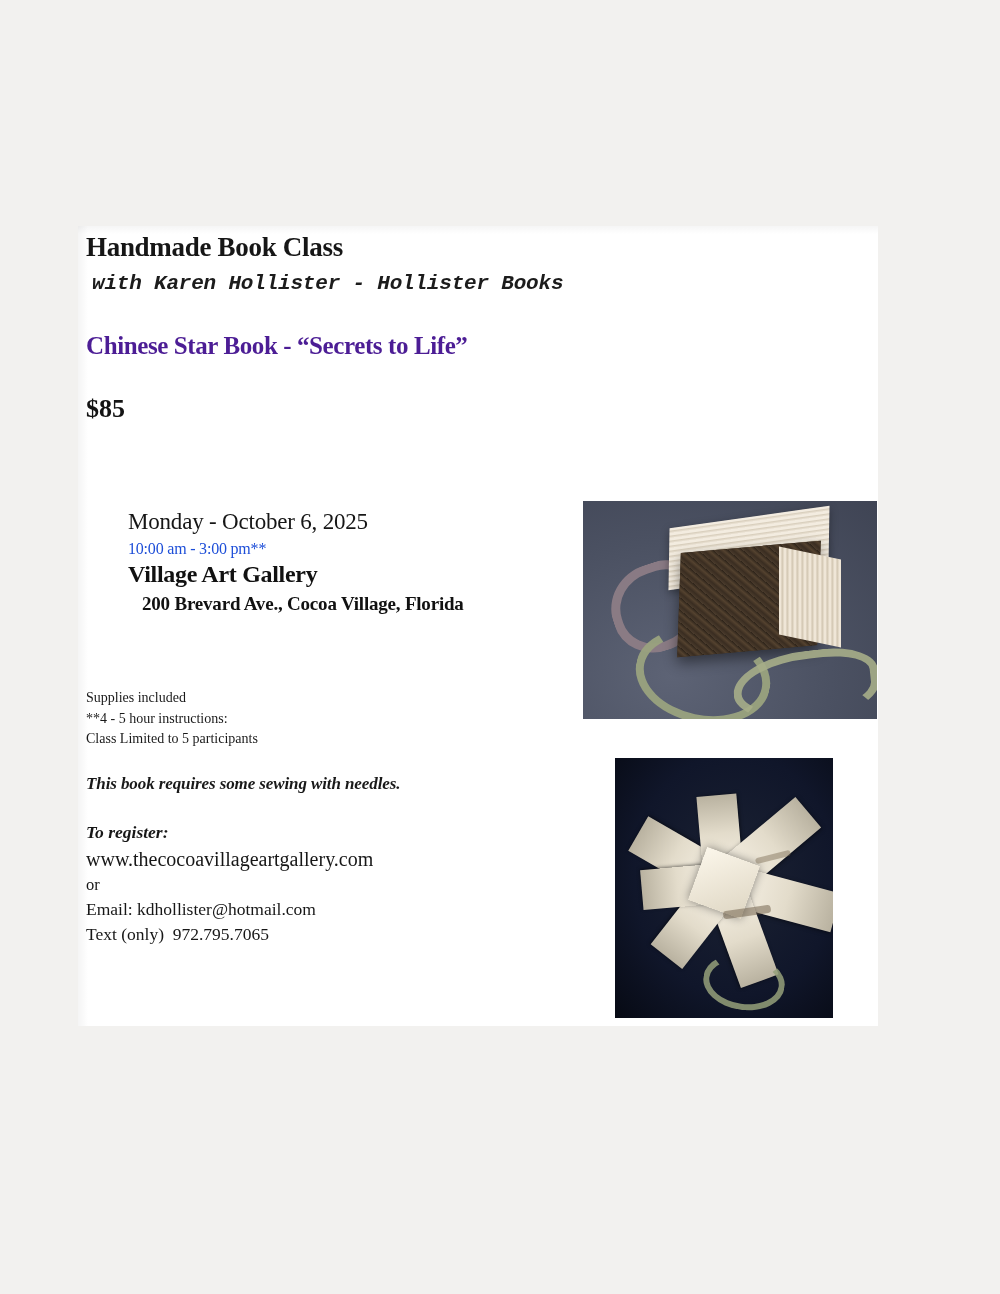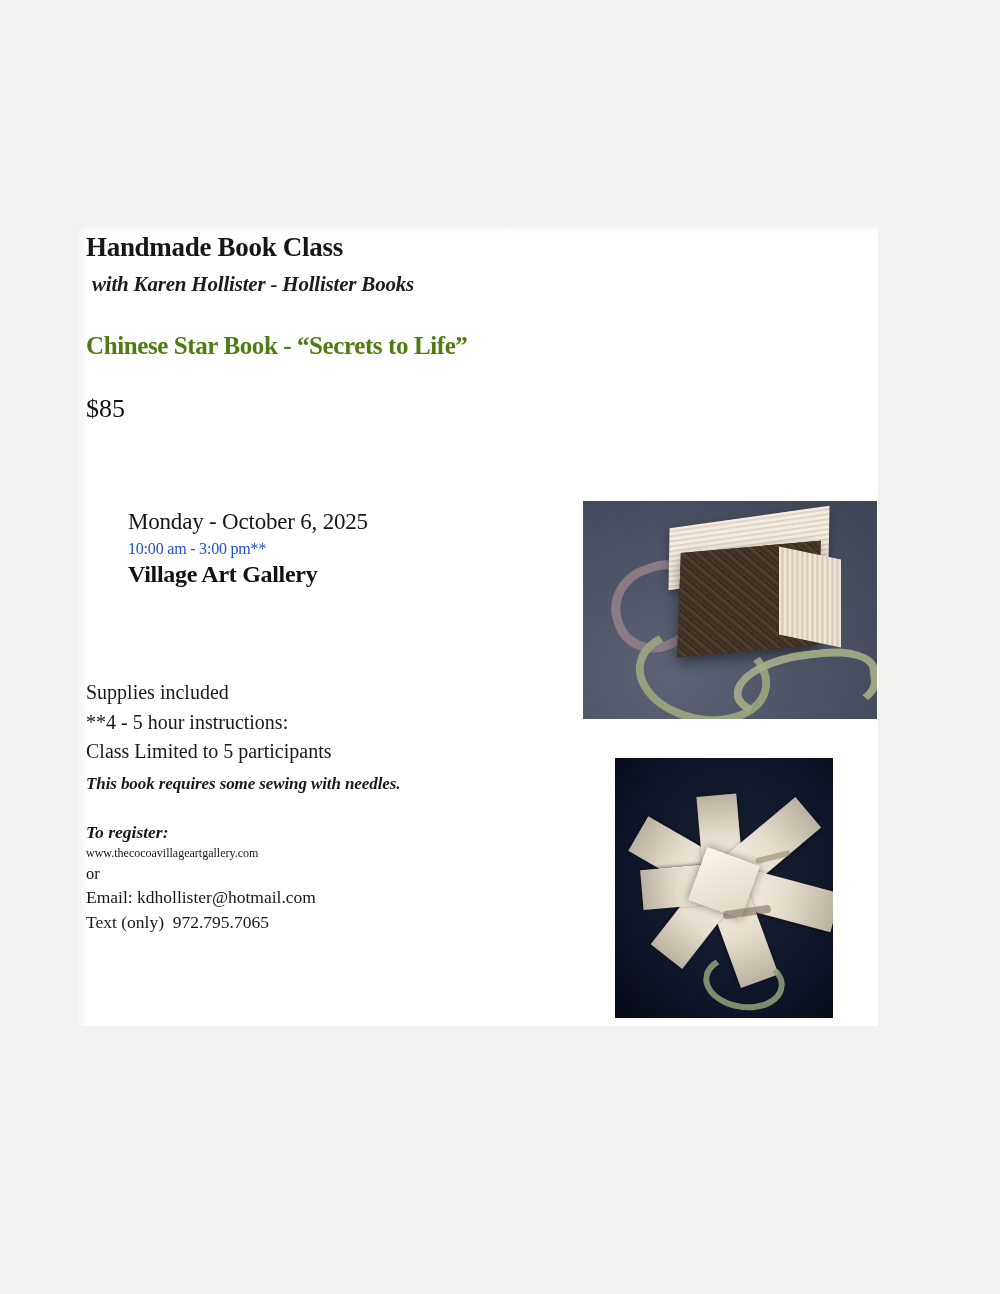--- a/index.html
+++ b/index.html
@@ -55,36 +55,37 @@
   }
   #title-sub {
     position: absolute;
     left: 14px;
     top: 46px;
     font-size: 21px;
     font-style: italic;
     font-weight: bold;
     color: #1c1c1c;
     letter-spacing: -0.2px;
+    font-family: Liberation Mono, monospace;
   }
   #class-name {
     position: absolute;
     left: 8px;
     top: 106px;
     font-size: 25px;
     font-weight: bold;
     letter-spacing: -0.4px;
-    color: #4d7c0f;
+    color: #4c1d95;
   }
   #price {
     position: absolute;
     left: 8px;
     top: 168px;
     font-size: 26px;
-    font-weight: normal;
+    font-weight: bold;
     color: #141414;
   }
 
   #details-block {
     position: absolute;
     left: 50px;
     top: 240px;
     line-height: 1.33;
   }
   #detail-date {
@@ -108,23 +109,23 @@
     font-size: 19px;
     font-weight: bold;
     color: #111111;
     margin-left: 14px;
     letter-spacing: -0.2px;
   }
 
   #supplies-block {
     position: absolute;
     left: 8px;
-    top: 452px;
+    top: 462px;
     line-height: 1.48;
-    font-size: 20px;
+    font-size: 14px;
     color: #191919;
     font-family: Liberation Serif, serif;
   }
   #note-sewing {
     position: absolute;
     left: 8px;
     top: 548px;
     font-size: 17px;
     font-style: italic;
     font-weight: bold;
@@ -137,21 +138,21 @@
     left: 8px;
     top: 594px;
     line-height: 1.42;
     font-size: 17.5px;
     color: #171717;
   }
   #register-heading {
     font-style: italic;
     font-weight: bold;
   }
-  #register-web { font-size: 12px; }
+  #register-web { font-size: 20px; }
   #register-or  { font-size: 16.5px; }
 
   
   .photo {
     position: absolute;
     overflow: hidden;
   }
   #photo-book-closed {
     left: 505px;
     top: 275px;
@@ -281,20 +282,21 @@
   <div id="title-sub" class="txt">with Karen Hollister - Hollister Books</div>
 
   <div id="class-name" class="txt">Chinese Star Book - “Secrets to Life”</div>
 
   <div id="price" class="txt">$85</div>
 
   <div id="details-block">
     <div id="detail-date" class="txt">Monday - October 6, 2025</div>
     <div id="detail-time" class="txt">10:00 am - 3:00 pm**</div>
     <div id="detail-venue" class="txt">Village Art Gallery</div>
+    <div id="detail-address" class="txt">200 Brevard Ave., Cocoa Village, Florida</div>
   </div>
 
   <div id="supplies-block">
     <div class="txt">Supplies included</div>
     <div class="txt">**4 - 5 hour instructions:</div>
     <div class="txt">Class Limited to 5 participants</div>
   </div>
 
   <div id="note-sewing" class="txt">This book requires some sewing with needles.</div>
 

